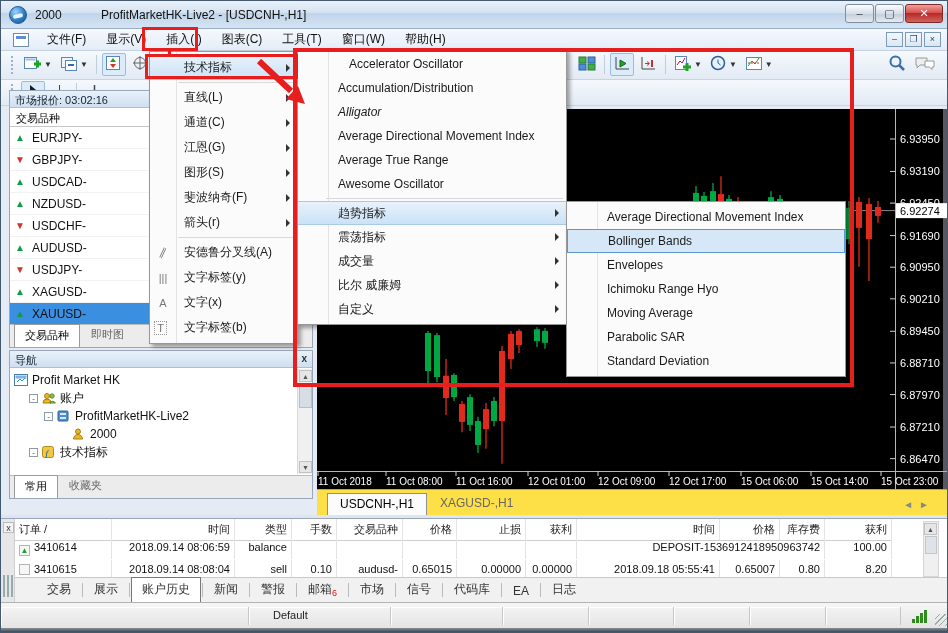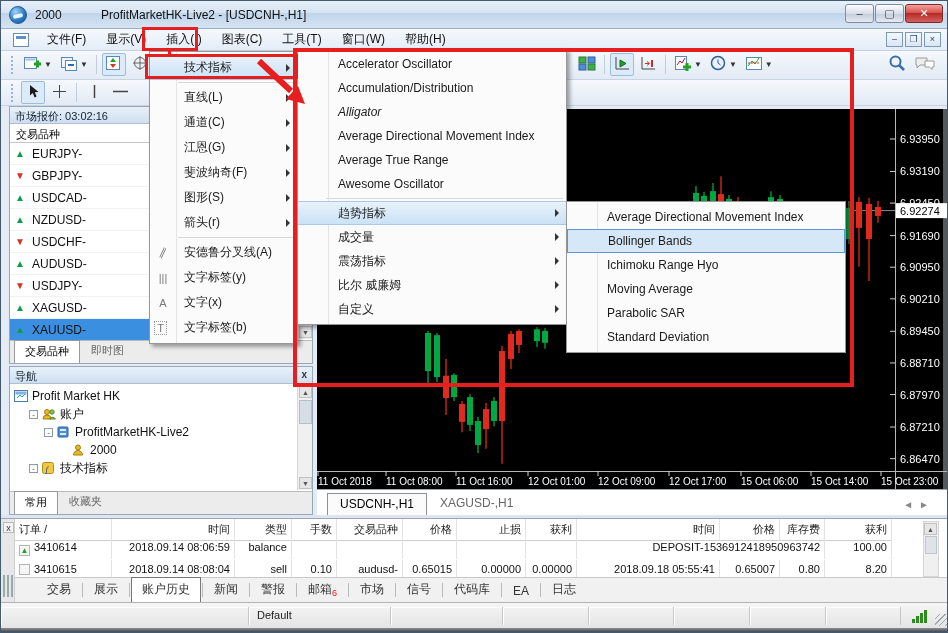--- a/index.html
+++ b/index.html
@@ -43,21 +43,21 @@
   .t1 { top:50px; height:29px; } .t2 { top:79px; height:26px; }
   .tgroup { position:absolute; top:2px; display:flex; align-items:center; gap:2px; }
   .grip { width:4px; height:18px; margin:0 4px; border-left:2px dotted #9fb2c8; }
   .tsep { width:1px; height:19px; background:#bfcddd; margin:0 3px; }
   .tbtn { min-width:24px; height:23px; display:flex; align-items:center; justify-content:center;
     border:1px solid transparent; border-radius:2px; padding:0 2px; }
   .tbtn.pressed { background:#dcebfa; border-color:#9dbcdc; }
   .caret { font-size:8px; color:#333; margin-left:2px; }
 
   
-  .dock { position:absolute; left:8px; top:105px; width:306px; height:409px;text-decoration:underline; }
+  .dock { position:absolute; left:8px; top:89px; width:306px; height:409px;text-decoration:underline; }
   .panel { position:absolute; left:0; width:304px; background:#fff; border:1px solid #9aa7b8; }
   .market { top:0; height:258px; }
   .navigator { top:260px; height:149px; }
   .phead { height:17px; background:linear-gradient(#e8f1fa,#cfdff0); border-bottom:1px solid #aebfd2;
     font-size:11px; padding:2px 5px; color:#123; }
   .colhead { height:19px; border-bottom:1px solid #c6c6c6; font-size:11px; padding:3px 6px; position:relative; }
   .colhead .cdiv { position:absolute; left:140px; top:2px; width:1px; height:14px; background:#cfcfcf; }
   .mrow { height:22px; display:flex; align-items:center; padding-left:5px; font-size:12px; color:#111;
     border-bottom:1px solid #f2f2f2; width:288px; }
   .mrow.sel { background:#3b8fe0; border-bottom-color:#3b8fe0; }
@@ -70,21 +70,21 @@
     border-top:1px solid #bbb; display:flex; align-items:flex-end; padding-left:4px; font-size:11px; }
   .ptab { padding:3px 10px 4px; color:#666; border:1px solid transparent; }
   .ptab.active { background:#fff; border:1px solid #9a9a9a; border-bottom:none; color:#000; }
   .treerow { display:flex; align-items:center; height:18px; font-size:12px; color:#111; }
   .expbox { width:9px; height:9px; border:1px solid #8d9aa8; background:#fff; font-size:8px; line-height:7px;
     text-align:center; color:#444; margin-right:4px; flex:none; }
   .ticon { width:14px; height:12px; margin-right:4px; flex:none; }
 
   
   .chartwrap { position:absolute; left:316px; top:105px; width:632px; height:409px; background:#e4ebf4; }
-  .charttabs { position:absolute; left:0; top:383px; width:632px; height:26px; background:#ffffff;
+  .charttabs { position:absolute; left:0; top:383px; width:632px; height:26px; background:#fde047;
     border-top:1px solid #9aa; display:flex; align-items:flex-end; padding-left:10px; font-size:12px; }
   .ctab { padding:3px 12px 4px; color:#666; border:1px solid transparent; }
   .ctab.active { background:#fbfbfb; border:1px solid #8f8f8f; border-bottom:none; color:#000; }
   .ctabarrows { position:absolute; right:14px; bottom:5px; color:#888; font-size:10px; letter-spacing:6px; }
 
   
   .popup { position:absolute; background:#fbfbfb; border:1px solid #979797;
     box-shadow:3px 3px 4px rgba(0,0,0,.35); z-index:50; }
   .pitem { position:relative; height:25px; display:flex; align-items:center; font-size:12px; color:#1a1a1a; }
   .pitem .lbl { margin-left:34px; }
@@ -115,21 +115,21 @@
   .termtab { padding:3px 10px 4px; color:#333; position:relative; }
   .termtab.active { background:#fff; border:1px solid #777; border-bottom:none; }
   .tabsep { width:1px; height:14px; background:#bbb; margin:0 1px 5px; }
   .badge { color:#e11; font-size:9px; vertical-align:-3px; }
   .tscroll { position:absolute; right:10px; top:2px; width:16px; height:56px; background:#f0f0f0; border:1px solid #d5d5d5; }
 
   
   .statusbar { position:absolute; left:0; top:601px; width:948px; height:26px;
     background:linear-gradient(#f6f6f6,#e4e4e4); border-top:1px solid #b2b2b2;
     display:flex; align-items:center; font-size:11px; color:#222; }
-  .scell { height:18px; border-right:1px solid #c6c6c6; box-shadow:inset 1px 1px 0 #fff; padding:2px 8px; }
+  .scell { height:18px; border-right:1px solid #c6c6c6; box-shadow:inset 1px 1px 0 #fff; padding:2px 24px; }
   .conn { position:absolute; right:22px; bottom:5px; display:flex; align-items:flex-end; gap:1px; }
   .cbar { width:3px; background:#2f8a1f; }
   .rgrip { position:absolute; right:2px; bottom:2px; width:12px; height:12px;
     background:repeating-linear-gradient(135deg,transparent 0 3px,#9aa 3px 4px); }
   .bottomframe { position:absolute; left:0; top:627px; width:948px; height:6px;
     background:linear-gradient(#8a9097,#23262b); }
 
   
   .ann { position:absolute; border:3px solid #e61e1e; z-index:100; pointer-events:none; }
 </style>
@@ -630,26 +630,26 @@
         <span class="lbl" style="margin-left: 34px;">通道(C)</span>
         <span class="subarr"></span>
       </div>
       <div class="pitem" style="height: 25px;">
         <div class="gut"></div>
         <span class="lbl" style="margin-left: 34px;">江恩(G)</span>
         <span class="subarr"></span>
       </div>
       <div class="pitem" style="height: 25px;">
         <div class="gut"></div>
+        <span class="lbl" style="margin-left: 34px;">图形(S)</span>
+        <span class="subarr"></span>
+      </div>
+      <div class="pitem" style="height: 25px;">
+        <div class="gut"></div>
         <span class="lbl" style="margin-left: 34px;">斐波纳奇(F)</span>
-        <span class="subarr"></span>
-      </div>
-      <div class="pitem" style="height: 25px;">
-        <div class="gut"></div>
-        <span class="lbl" style="margin-left: 34px;">图形(S)</span>
         <span class="subarr"></span>
       </div>
       <div class="pitem" style="height: 25px; text-align: center;">
         <div class="gut"></div>
         <span class="lbl" style="margin-left: 34px;">箭头(r)</span>
         <span class="subarr"></span>
       </div>
       <div class="psep"></div>
       <div class="pitem" style="height: 25px;">
         <div class="gut"></div>
@@ -669,21 +669,21 @@
       <div class="pitem" style="height: 25px;">
         <div class="gut"></div>
         <span class="gicon" style="border: 1px dotted rgb(153, 153, 153); left: 4px; width: 13px;">T</span>
         <span class="lbl" style="margin-left: 34px;">文字标签(b)</span>
       </div>
     </div>
   <div class="popup" id="menu-indicators" style="left:296px; top:47px; width:270px; padding:3px 0;">
       <div class="gutbar" style="left:30px;"></div>
       <div class="pitem" style="height: 24px;">
         <div class="gut"></div>
-        <span class="lbl" style="margin-left: 40px;">Accelerator Oscillator</span>
+        <span class="lbl" style="margin-left: 51px;">Accelerator Oscillator</span>
       </div>
       <div class="pitem" style="height: 24px;">
         <div class="gut"></div>
         <span class="lbl" style="margin-left: 40px;">Accumulation/Distribution</span>
       </div>
       <div class="pitem" style="height: 24px;">
         <div class="gut"></div>
         <span class="lbl" style="margin-left: 40px; font-style: italic;">Alligator</span>
       </div>
       <div class="pitem" style="height: 24px;">
@@ -699,26 +699,26 @@
         <span class="lbl" style="margin-left: 40px;">Awesome Oscillator</span>
       </div>
       <div class="psep"></div>
       <div class="pitem hl" style="height: 24px;">
         <div class="gut"></div>
         <span class="lbl" style="margin-left: 40px;">趋势指标</span>
         <span class="subarr"></span>
       </div>
       <div class="pitem" style="height: 24px;">
         <div class="gut"></div>
+        <span class="lbl" style="margin-left: 40px;">震荡指标</span>
+        <span class="subarr"></span>
+      </div>
+      <div class="pitem" style="height: 24px;">
+        <div class="gut"></div>
         <span class="lbl" style="margin-left: 40px;">成交量</span>
-        <span class="subarr"></span>
-      </div>
-      <div class="pitem" style="height: 24px;">
-        <div class="gut"></div>
-        <span class="lbl" style="margin-left: 40px;">震荡指标</span>
         <span class="subarr"></span>
       </div>
       <div class="pitem" style="height: 24px;">
         <div class="gut"></div>
         <span class="lbl" style="margin-left: 40px;">比尔 威廉姆</span>
         <span class="subarr"></span>
       </div>
       <div class="pitem" style="height: 24px;">
         <div class="gut"></div>
         <span class="lbl" style="margin-left: 40px;">自定义</span>
@@ -727,20 +727,24 @@
     </div>
   <div class="popup" id="menu-trend" style="left:565px; top:200px; width:280px; padding:3px 0;">
       <div class="gutbar" style="left:30px;"></div>
       <div class="pitem" style="height: 24px;">
         <div class="gut"></div>
         <span class="lbl" style="margin-left: 40px;">Average Directional Movement Index</span>
       </div>
       <div class="pitem hlbox" style="height: 24px;">
         <div class="gut"></div>
         <span class="lbl" style="margin-left: 40px;">Bollinger Bands</span>
+      </div>
+      <div class="pitem" style="height: 24px;">
+        <div class="gut"></div>
+        <span class="lbl" style="margin-left: 40px;">Envelopes</span>
       </div>
       <div class="pitem" style="height: 24px;">
         <div class="gut"></div>
         <span class="lbl" style="margin-left: 40px;">Ichimoku Range Hyo</span>
       </div>
       <div class="pitem" style="height: 24px;">
         <div class="gut"></div>
         <span class="lbl" style="margin-left: 40px; text-align: right;">Moving Average</span>
       </div>
       <div class="pitem" style="height: 24px;">

